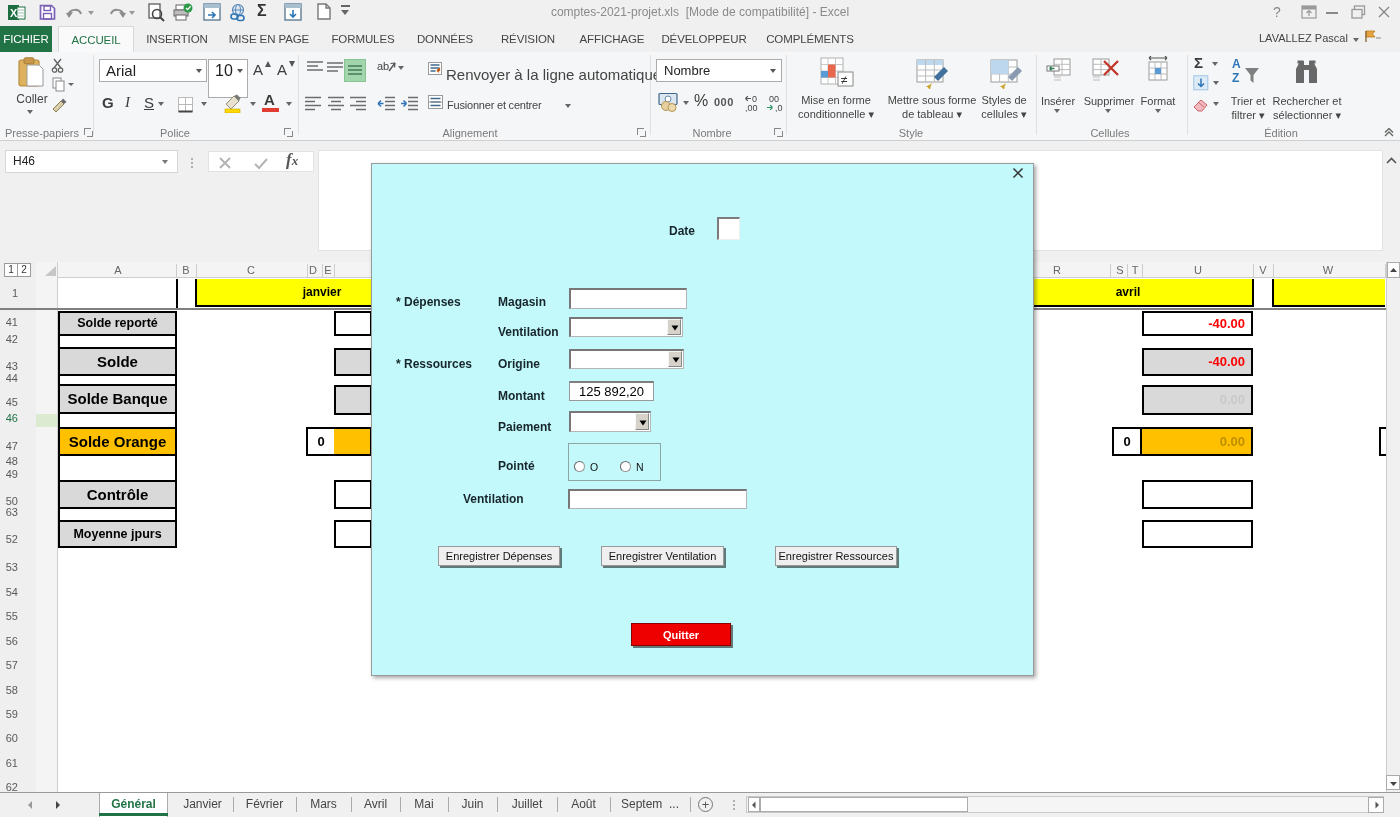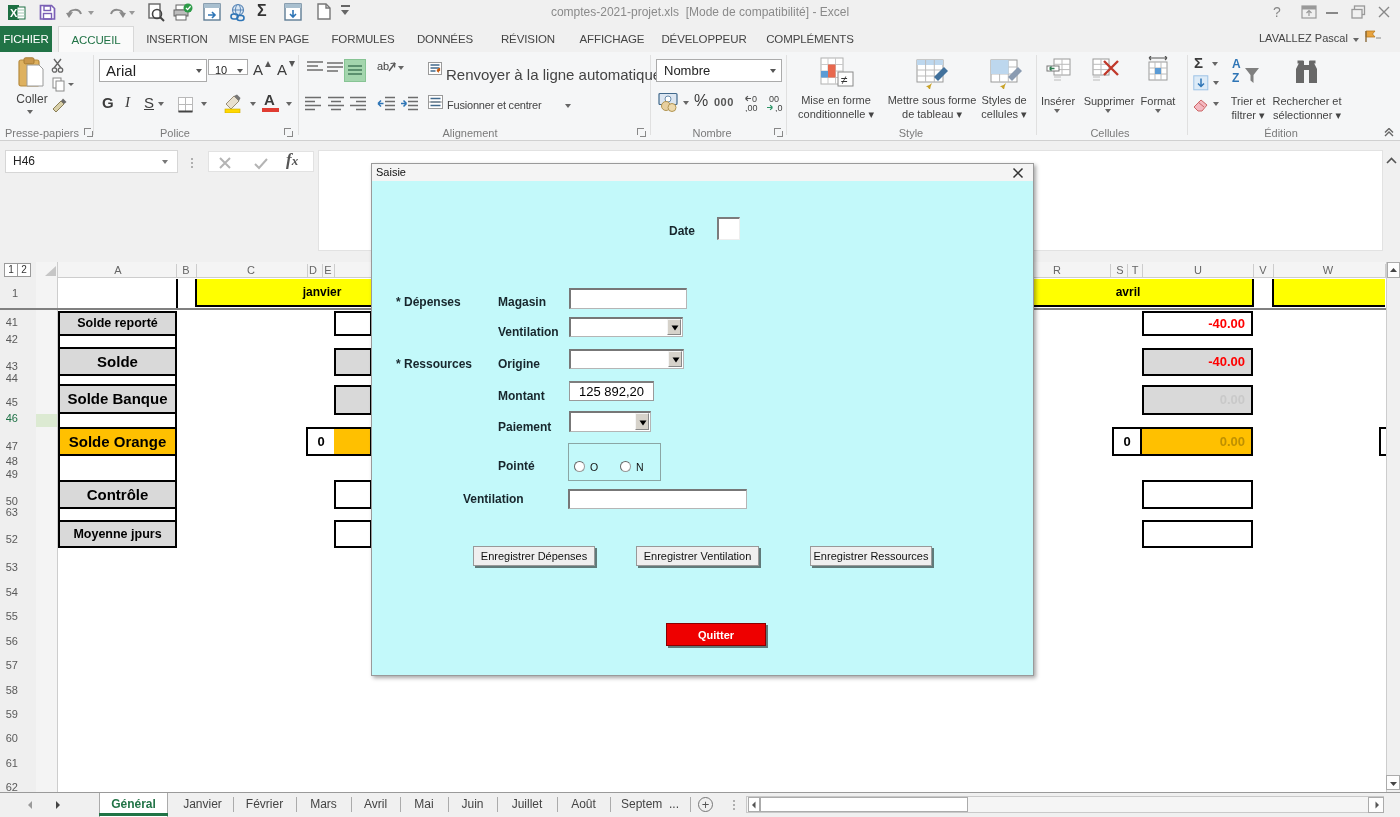--- a/index.html
+++ b/index.html
@@ -35,21 +35,21 @@
   .cell { position:absolute; border:2px solid #000; font-weight:bold; color:#000; }
   
   #tabbar { left:0; top:792px; width:1400px; height:25px; background:#f0f0f0; border-top:1px solid #9a9a9a; }
   .stab { position:absolute; top:1px; height:21px; line-height:21px; font-size:12px; color:#444; text-align:center; }
   .stabsep { position:absolute; top:4px; height:15px; width:1px; background:#ababab; }
   
   #dlg { left:371px; top:163px; width:663px; height:513px; background:#c3f9fa; border:1px solid #9a9a9a; box-shadow:2px 2px 4px rgba(0,0,0,0.35); }
   #dlgtitle { position:absolute; left:0; top:0; width:100%; height:17px; background:#f4f4f4; font-size:11px; color:#111; line-height:17px; padding-left:4px; }
   .dlbl { position:absolute; font-size:12px; font-weight:bold; color:#17262c; white-space:nowrap; }
   .dinput { position:absolute; background:#fff; border-top:2px solid #777; border-left:2px solid #777; border-bottom:1px solid #b5b5b5; border-right:1px solid #b5b5b5; }
-  .dbtn { position:absolute; background:#efefef; border:1px solid #999; box-shadow:2px 2px 0 #607a79; font-size:11px; white-space:nowrap; color:#111; text-align:center;margin-left:35px; }
+  .dbtn { position:absolute; background:#efefef; border:1px solid #999; box-shadow:2px 2px 0 #607a79; font-size:11px; white-space:nowrap; color:#111; text-align:center; }
 </style>
 </head>
 <body>
 <div class="abs" id="titlebar">
 
   <svg class="abs" style="left:8px;top:4px" width="18" height="18">
     <rect x="0" y="1" width="11" height="15" fill="#1d6f42"></rect>
     <rect x="9" y="3" width="8" height="12" fill="#fff" stroke="#1d6f42" stroke-width="1"></rect>
     <line x1="9" y1="6" x2="17" y2="6" stroke="#9fc6b1" stroke-width="1"></line>
     <line x1="9" y1="9" x2="17" y2="9" stroke="#9fc6b1" stroke-width="1"></line>
@@ -182,21 +182,21 @@
   <div class="dar" style="left:68px;top:31px;border-left-width:3px;border-right-width:3px;border-top-width:3.5px"></div>
   <svg class="abs" style="left:51px;top:44px" width="16" height="16">
     <path d="M2 13 l8 -8 l3 3 l-8 8 z" fill="#d8cfa8" stroke="#8a7f56"></path>
     <path d="M10 5 l2 -2.5 l3.5 3.5 l-2.5 2" fill="#6a6a6a"></path>
   </svg>
   <div class="glabel" style="left:0px;width:84px">Presse-papiers</div>
   <div class="launcher" style="left:84px"></div>
 
   <div class="abs" style="left:99px;top:7px;width:108px;height:23px;background:#fff;border:1px solid #ababab;font-size:15px;color:#222;line-height:21px;padding-left:6px">Arial</div>
   <div class="dar" style="left:196px;top:17px;border-top-color:#555"></div>
-  <div class="abs" style="left:208px;top:7px;width:40px;height:16px;background:#fff;border:1px solid #ababab;font-size:11px;color:#222;line-height:21px;padding-left:6px">10</div>
+  <div class="abs" style="left:208px;top:7px;width:40px;height:39px;background:#fff;border:1px solid #ababab;font-size:16px;color:#222;line-height:21px;padding-left:6px">10</div>
   <div class="dar" style="left:237px;top:17px;border-top-color:#555"></div>
   <div class="ribtxt" style="left:253px;top:9px;font-size:15px;color:#3c3c3c">A</div>
   <svg class="abs" style="left:264px;top:8px" width="8" height="8">
       <path d="M1 7 L4 1 L7 7" fill="#555"></path>
     </svg>
   <div class="ribtxt" style="left:277px;top:9px;font-size:15px;color:#3c3c3c">A</div>
   <svg class="abs" style="left:288px;top:8px" width="8" height="8">
       <path d="M1 1 L4 7 L7 1" fill="#555"></path>
     </svg>
   <div class="ribtxt" style="left:102px;top:42px;font-size:15px;font-weight:bold;color:#3c3c3c">G</div>
@@ -556,21 +556,20 @@
   <svg class="abs" style="left:750px;top:8px" width="8" height="8">
       <path d="M5.5 0.5 L2 4 L5.5 7.5" fill="#555"></path>
     </svg>
   <div class="abs" style="left:760px;top:4px;width:208px;height:15px;background:#fff;border:1px solid #ababab"></div>
   <div class="abs" style="left:1368px;top:4px;width:16px;height:16px;background:#fdfdfd;border:1px solid #ababab"></div>
   <svg class="abs" style="left:1373px;top:8px" width="8" height="8">
       <path d="M2.5 0.5 L6 4 L2.5 7.5" fill="#555"></path>
     </svg>
 </div>
 <div class="abs" id="dlg">
-  <div id="dlgtitle">Saisie</div>
   <svg class="abs" style="left:640px;top:3px" width="12" height="12">
       <path d="M1.5 1.5 L10.5 10.5 M10.5 1.5 L1.5 10.5" stroke="#333" stroke-width="1.5"></path>
     </svg>
 
   <div class="dlbl" style="left:297px;top:60px">Date</div>
   <div class="abs" style="left:345px;top:53px;width:23px;height:23px;background:#fff;border-top:2px solid #7c7c7c;border-left:2px solid #7c7c7c;border-right:1px solid #eee;border-bottom:1px solid #eee"></div>
 
   <div class="dlbl" style="left:24px;top:131px">* Dépenses</div>
   <div class="dlbl" style="left:126px;top:131px">Magasin</div>
   <div class="dinput" style="left:197px;top:124px;width:118px;height:21px"></div>

